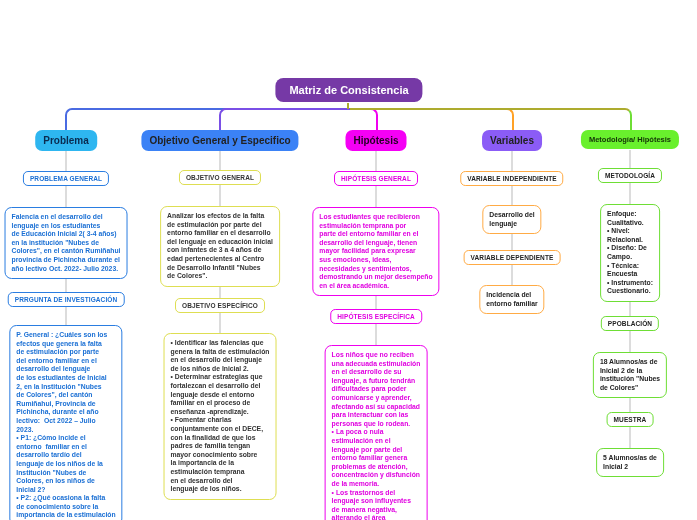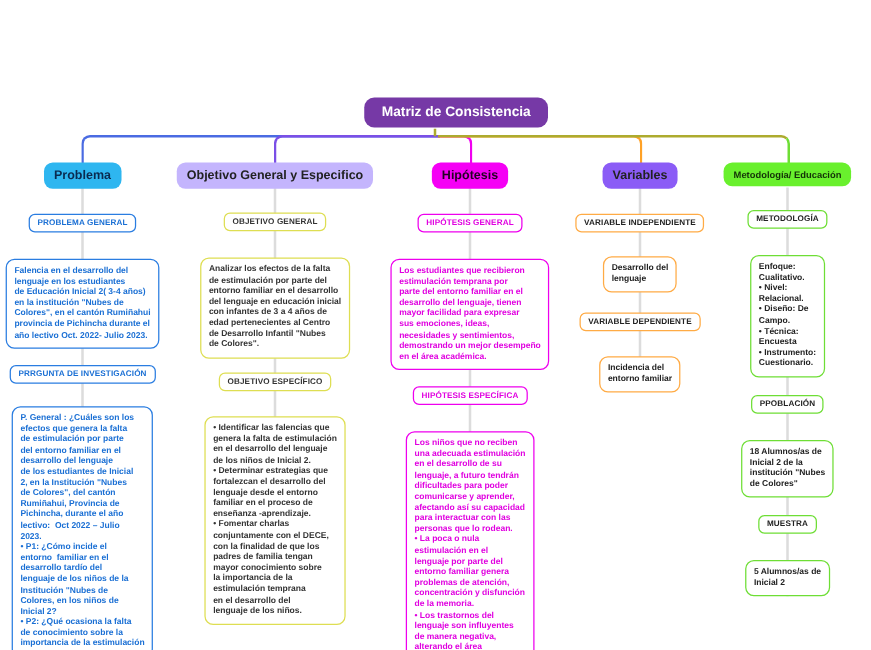--- a/index.html
+++ b/index.html
@@ -11,25 +11,25 @@
   .n{
     position:absolute;transform:translateX(-50%);box-sizing:border-box;
     font-weight:bold;z-index:2;border-radius:6px;
   }
   .branch{padding:5px 8px;font-size:10px;white-space:nowrap;border-radius:7px;}
   .lbl{background:#fff;border:1.6px solid;padding:3px 6px;font-size:6.5px;
        white-space:nowrap;border-radius:5px;letter-spacing:.1px;}
   .body{background:#fff;border:1.6px solid;padding:5px 6px;font-size:6.8px;
         line-height:8.6px;white-space:pre;text-align:left;border-radius:7px;}
   .title{background:#7639a6;color:#ffffff;font-size:11px;padding:6px 14px;
-         border-radius:8px;white-space:nowrap;margin-left:16px;}
+         border-radius:8px;white-space:nowrap;}
   
   .c1.branch{background:#2eb6f0;color:#0a2b50;}
   .c1.lbl,.c1.body{border-color:#2a7de1;color:#1a6fd4;}
-  .c2.branch{background:#c4b5fd;color:#222;}
+  .c2.branch{background:#3b82f6;color:#222;}
   .c2.lbl,.c2.body{border-color:#dede52;color:#333;}
   .c3.branch{background:#f500f5;color:#240024;}
   .c3.lbl,.c3.body{border-color:#ee00ee;color:#e000e0;}
   .c4.branch{background:#8b5cf6;color:#222;}
   .c4.lbl,.c4.body{border-color:#ffab45;color:#222;}
   .c5.branch{background:#69f02d;color:#143208;}
   .c5.lbl,.c5.body{border-color:#6ede35;color:#222;}
   
   .conn{position:absolute;z-index:1;}
   #conn1{left:65px;top:108px;width:285px;height:24px;
@@ -168,21 +168,21 @@
 alterando el área</div>
 
   <div class="n branch c4" style="left:512px;top:130px;">Variables</div>
   <div class="n lbl c4" style="left:512px;top:171px;">VARIABLE INDEPENDIENTE</div>
   <div class="n body c4" style="left:512px;top:205px;">Desarrollo del
 lenguaje</div>
   <div class="n lbl c4" style="left:512px;top:250px;">VARIABLE DEPENDIENTE</div>
   <div class="n body c4" style="left:512px;top:285px;">Incidencia del
 entorno familiar</div>
 
-  <div class="n branch c5" style="left:630px;top:130px;font-size:7.5px;">Metodología/ Educación</div>
+  <div class="n branch c5" style="left:630px;top:130px;font-size:7.5px;">Metodología/ Hipótesis</div>
   <div class="n lbl c5" style="left:630px;top:168px;">METODOLOGÍA</div>
   <div class="n body c5" style="left:630px;top:204px;">Enfoque:
 Cualitativo.
 • Nivel:
 Relacional.
 • Diseño: De
 Campo.
 • Técnica:
 Encuesta
 • Instrumento:

